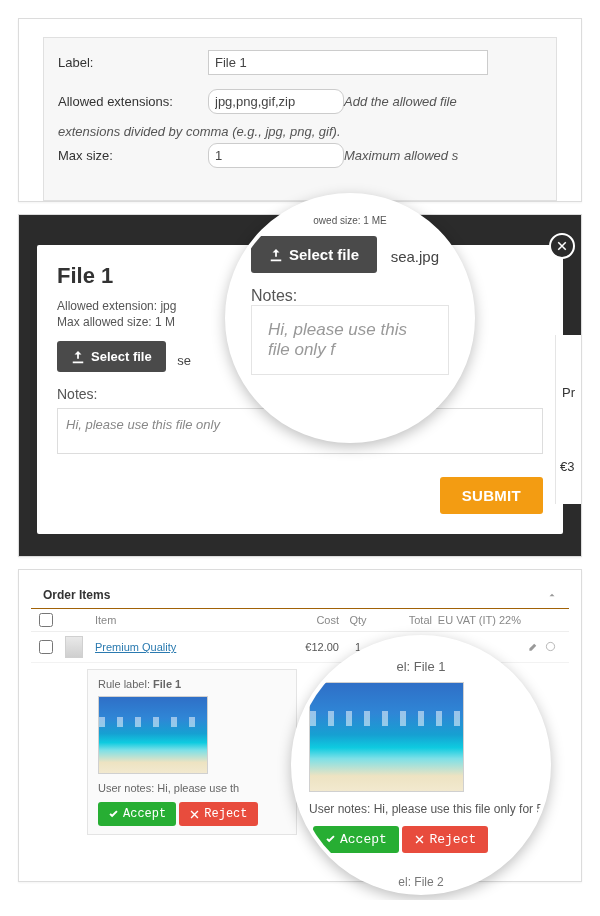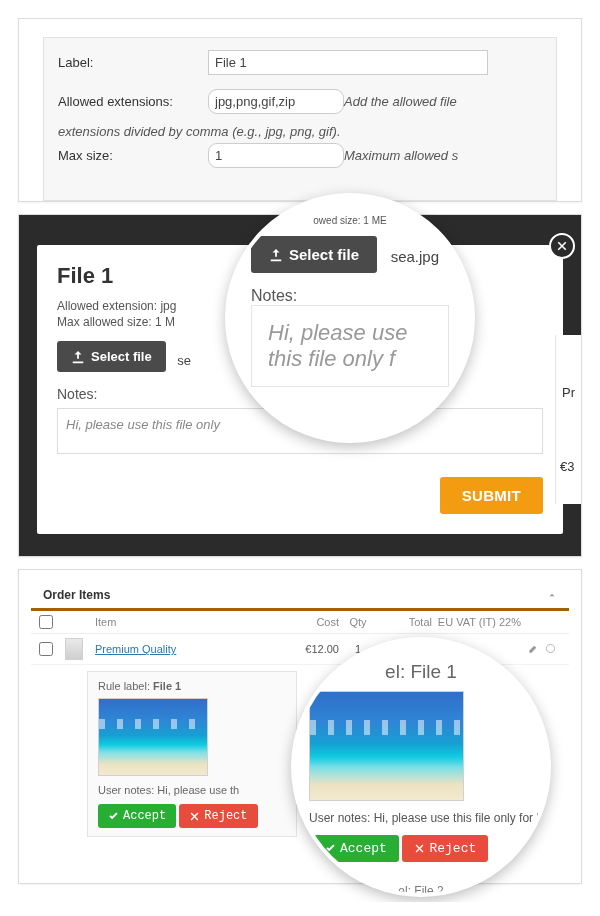--- a/index.html
+++ b/index.html
@@ -114,27 +114,27 @@
     border:4px solid #fff; box-shadow:0 4px 14px rgba(0,0,0,.25);
     background:#fff; overflow:hidden; z-index:4;
   }
   .mag .inner { padding: 18px 22px; }
   .mag-top-bar { font-size:10px; color:#555; text-align:center; margin-bottom:10px;}
   .mag .btn-dark { font-size:15px; padding:10px 18px; }
   .mag .fname { font-size:15px; color:#444; margin-left:10px;}
   .mag .notes-lbl2 { font-size:16px; color:#555; margin-top:14px; display:block;}
   .mag .notes2 {
     width:100%; border:1px solid #e4e4e4; padding:14px 16px;
-    font-size:22px; color:#999; font-style:italic; background:#fff;
+    font-size:17px; color:#999; font-style:italic; background:#fff;
   }
 
   
   .orders .panel-hd {
     display:flex; align-items:center; justify-content:space-between;
-    background:#fff; padding: 6px 12px; border-bottom:3px solid #a16207;
+    background:#fff; padding: 6px 12px; border-bottom:1px solid #a16207;
     font-size:12px; font-weight:bold; color:#333;
   }
   .orders .tbl { font-size:11px; color:#555; }
   .orders .thead, .orders .trow {
     display:grid;
     grid-template-columns: 22px 26px 1fr 50px 30px 55px 85px 36px;
     align-items:center; padding: 4px 8px; gap:4px;
   }
   .orders .thead { color:#888; border-bottom:1px solid #eee; }
   .orders .trow { border-bottom:1px solid #f2f2f2; }
@@ -163,21 +163,21 @@
   .btn { display:inline-flex; align-items:center; gap:4px; color:#fff; border:none; padding:5px 10px; border-radius:3px; font-size:12px; cursor:pointer;font-family:Liberation Mono, monospace;}
   .btn.green{ background:#27ae33;} .btn.red{ background:#e84c3d;}
   .btn .ic{ width:11px; height:11px; fill:#fff;}
   .mini-ic{ width:11px; height:11px; fill:#999; display:inline-block; margin-left:3px;}
 
   
   .mag3 {
     position:absolute; right:30px; bottom:-14px;
     width:260px; height:260px;
   }
-  .mag3 .hdr { font-size:19px; color:#666; text-align:center; margin:20px 0 8px; }
+  .mag3 .hdr { font-size:13px; color:#666; text-align:center; margin:20px 0 8px; }
   .mag3 .beach { width:155px; height:110px; margin-left:14px; }
   .mag3 .unotes{ font-size:12px; margin:10px 0 10px 14px; color:#555;}
   .mag3 .btns { margin-left:18px;}
   .mag3 .btn { font-size:13px; padding:6px 12px;}
   .mag3 .foot { text-align:center; font-size:12px; color:#777; margin-top:22px;}
 
   .collapse-ic{ width:10px;height:10px; fill:#999;}
 </style>
 </head>
 <body>

